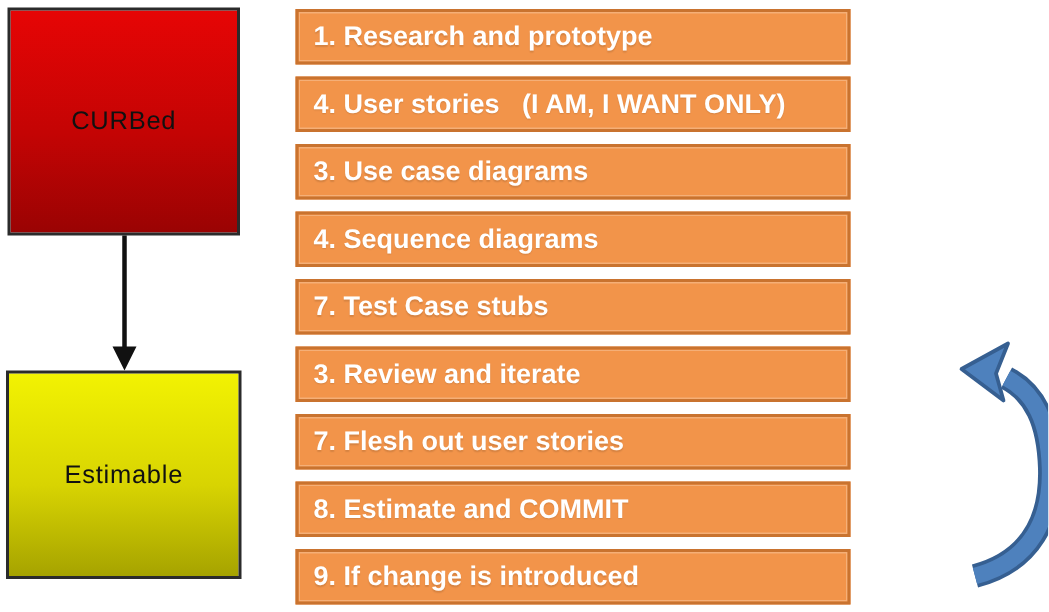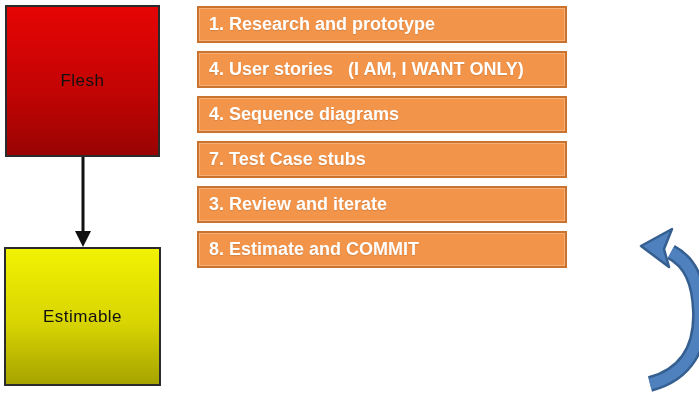--- a/index.html
+++ b/index.html
@@ -67,45 +67,54 @@
     width: 699px; height: 408px;
     pointer-events: none;
   }
 </style>
 </head>
 <body>
 
 <div class="canvas">
 
   <div class="concept-box curbed-box">
-    <span>Flesh</span>
+    <span>CURBed</span>
   </div>
 
   <div class="concept-box estimable-box">
     <span>Estimable</span>
   </div>
 
   <div class="steps">
     <div class="step-bar">
         <span class="step-label">1. Research and prototype</span>
       </div>
     <div class="step-bar">
         <span class="step-label">4. User stories   (I AM, I WANT ONLY)</span>
       </div>
     <div class="step-bar">
+        <span class="step-label">3. Use case diagrams</span>
+      </div>
+    <div class="step-bar">
         <span class="step-label">4. Sequence diagrams</span>
       </div>
     <div class="step-bar">
         <span class="step-label">7. Test Case stubs</span>
       </div>
     <div class="step-bar">
         <span class="step-label">3. Review and iterate</span>
       </div>
     <div class="step-bar">
+        <span class="step-label">7. Flesh out user stories</span>
+      </div>
+    <div class="step-bar">
         <span class="step-label">8. Estimate and COMMIT</span>
+      </div>
+    <div class="step-bar">
+        <span class="step-label">9. If change is introduced</span>
       </div>
   </div>
 
   <svg class="overlay" viewBox="0 0 699 408">
 
     <g>
       <line x1="83" y1="157" x2="83" y2="234" stroke="#111111" stroke-width="3"></line>
       <polygon points="83,247 75,231 91,231" fill="#111111"></polygon>
     </g>
 

